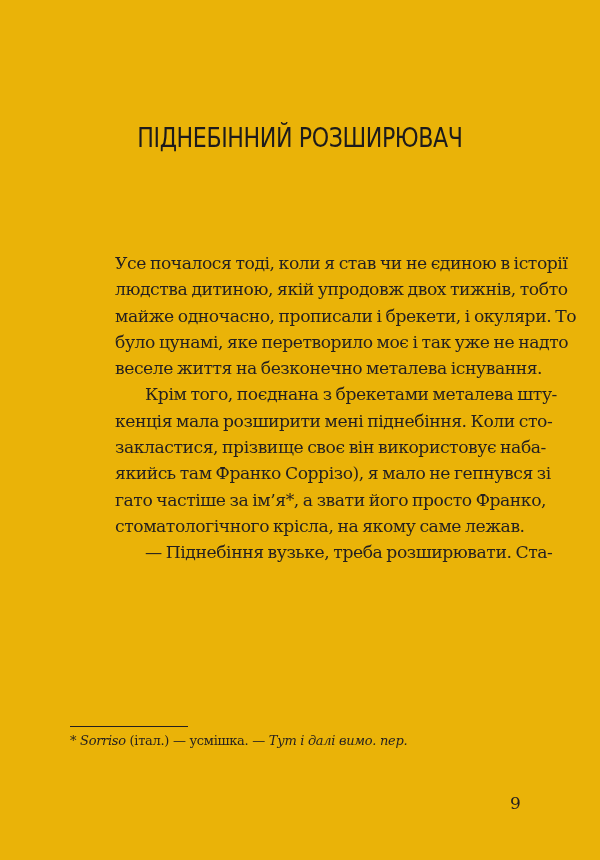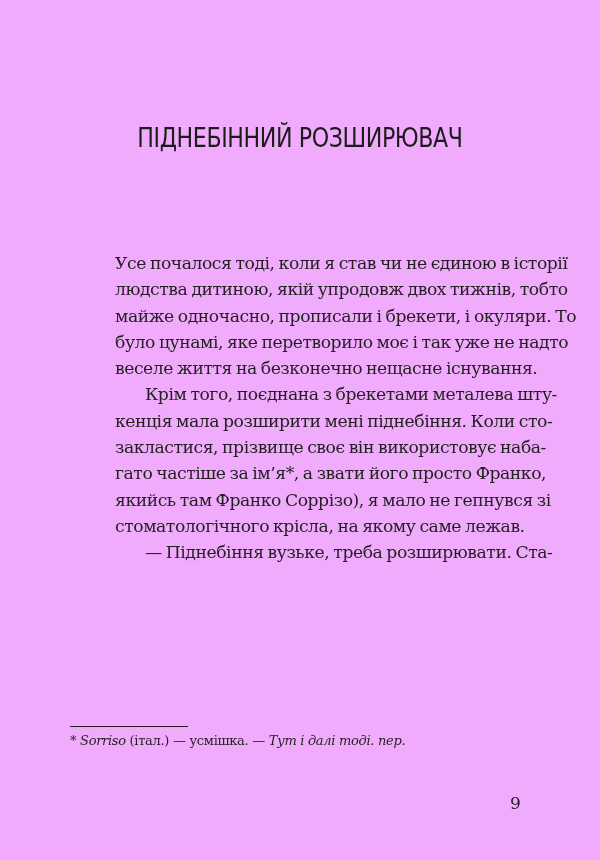--- a/index.html
+++ b/index.html
@@ -11,21 +11,21 @@
       width: 600px;
       height: 860px;
       position: relative;
       overflow: hidden;
       color: #231f20;
     }
     .page {
       position: absolute;
       left: 0; top: 0;
       width: 600px; height: 860px;
-      background: #f0abfc;
+      background: #eab308;
     }
     .chapter-title {
       position: absolute;
       left: 0;
       top: 122px;
       width: 600px;
       text-align: center;
       font-family: "DejaVu Sans", sans-serif;
       font-size: 27px;
       letter-spacing: -0.5px;
@@ -98,39 +98,39 @@
 
   <h1 class="chapter-title">ПІДНЕБІННИЙ РОЗШИРЮВАЧ</h1>
 
   <div class="body-text">
 
     <div>
       <span class="line">Усе почалося тоді, коли я став чи не єдиною в історії</span>
       <span class="line">людства дитиною, якій упродовж двох тижнів, тобто</span>
       <span class="line">майже одночасно, прописали і брекети, і окуляри. То</span>
       <span class="line">було цунамі, яке перетворило моє і так уже не надто</span>
-      <span class="line last">веселе життя на безконечно нещасне існування.</span>
+      <span class="line last">веселе життя на безконечно металева існування.</span>
     </div>
 
     <div>
       <span class="line indent">Крім того, поєднана з брекетами металева шту-</span>
       <span class="line">кенція мала розширити мені піднебіння. Коли сто-</span>
       <span class="line">закластися, прізвище своє він використовує наба-</span>
+      <span class="line">якийсь там Франко Соррізо), я мало не гепнувся зі</span>
       <span class="line">гато частіше за ім’я*, а звати його просто Франко,</span>
-      <span class="line">якийсь там Франко Соррізо), я мало не гепнувся зі</span>
       <span class="line last">стоматологічного крісла, на якому саме лежав.</span>
     </div>
 
     <div>
       <span class="line indent">— Піднебіння вузьке, треба розширювати. Ста-</span>
     </div>
 
 
   </div>
 
   <div class="footnote-rule"></div>
 
   <div class="footnote">
-    <span>* </span><span class="it">Sorriso</span><span> (італ.) — усмішка. — </span><span class="it">Тут і далі тоді. пер.</span>
+    <span>* </span><span class="it">Sorriso</span><span> (італ.) — усмішка. — </span><span class="it">Тут і далі вимо. пер.</span>
   </div>
 
   <div class="page-number">9</div>
 </div>
 
 </body></html>

